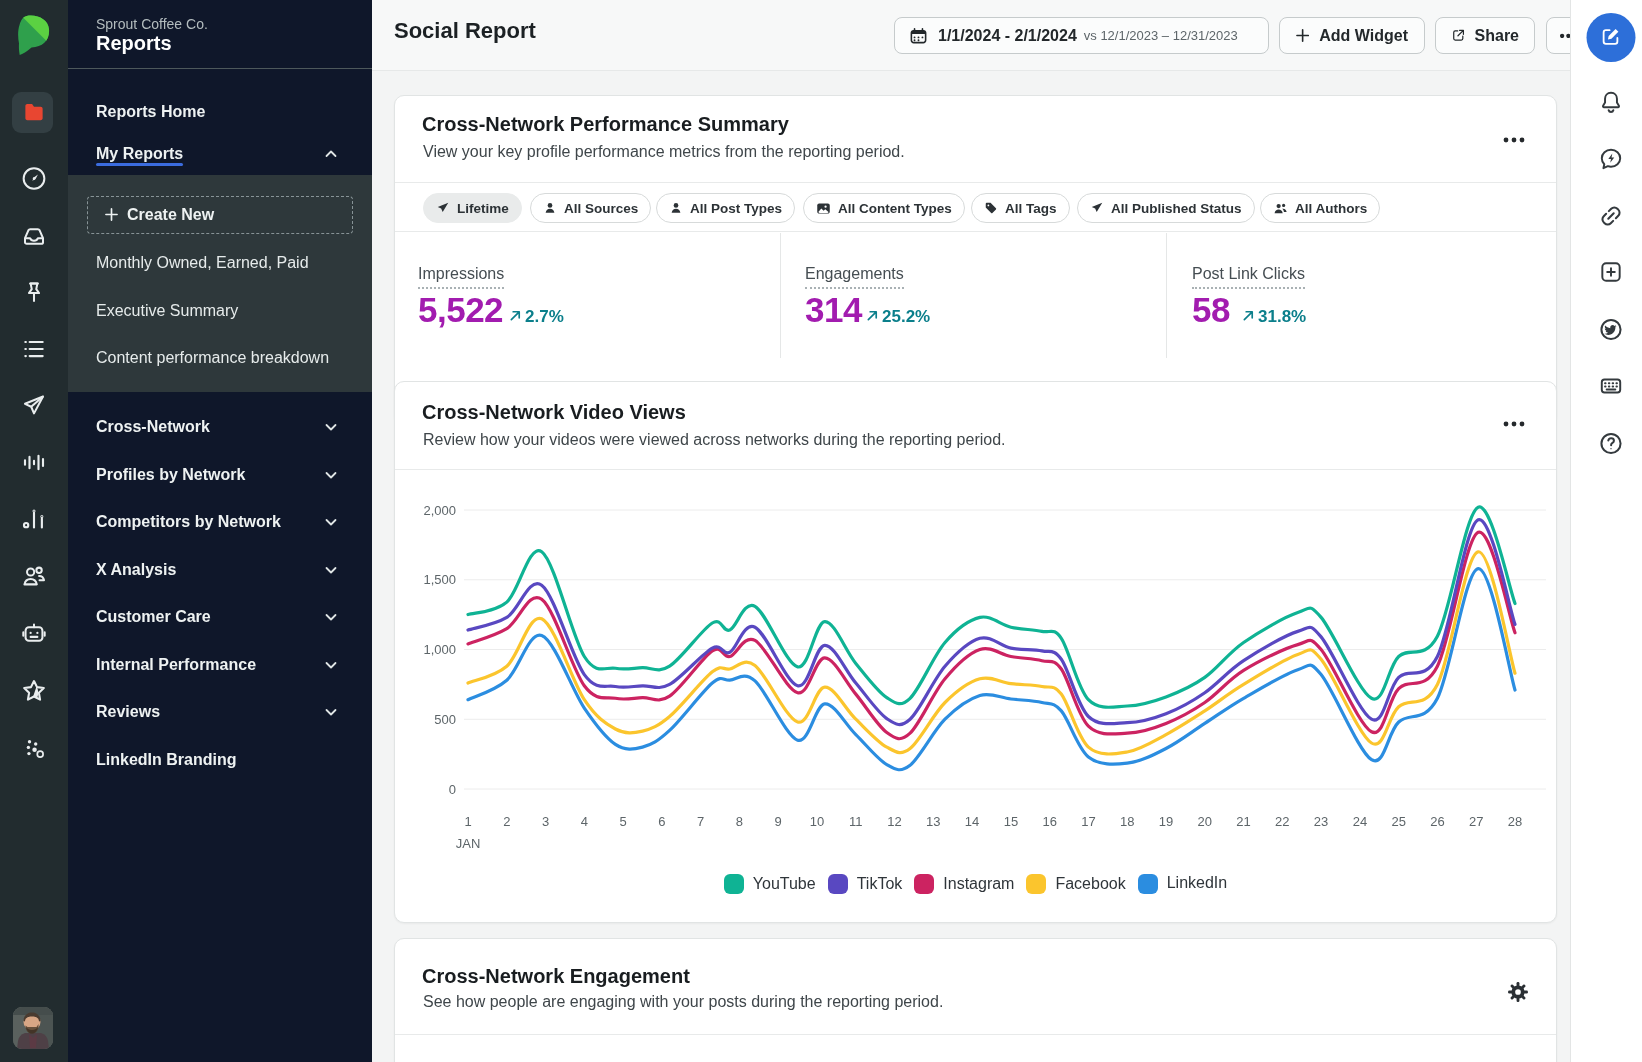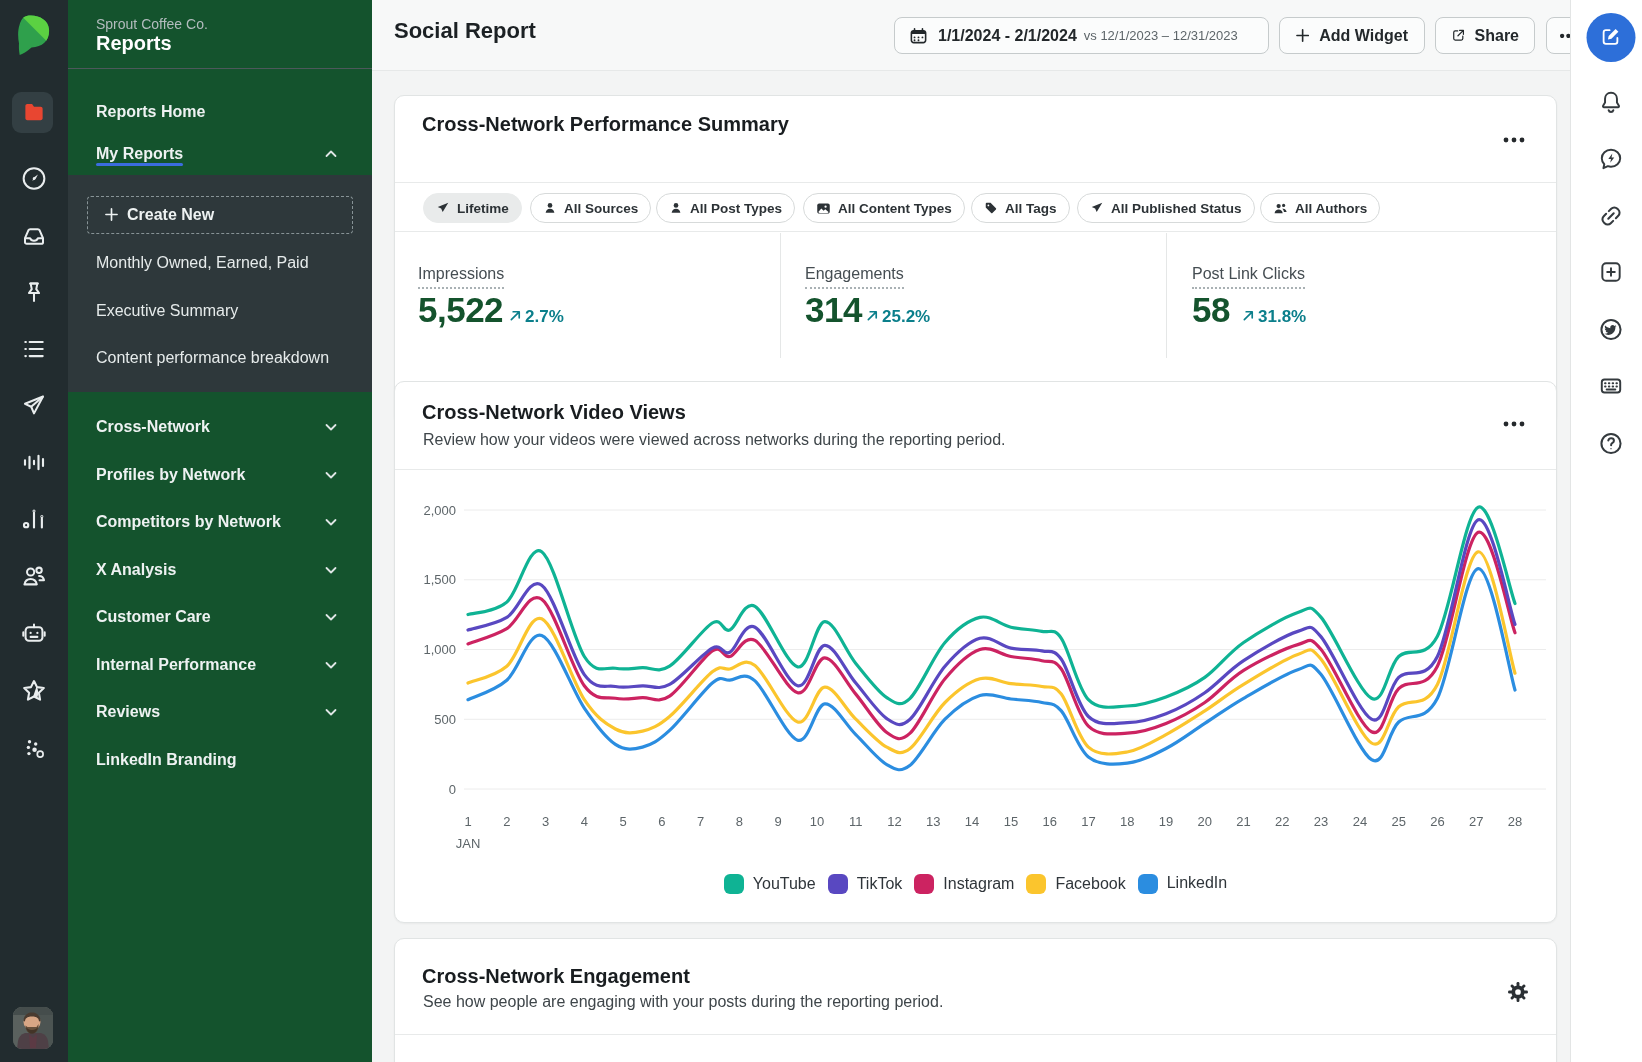--- a/index.html
+++ b/index.html
@@ -1,41 +1,41 @@
 <!DOCTYPE html>
 <html><head>
 <meta charset="utf-8">
 <style>
 * { margin:0; padding:0; box-sizing:border-box; }
 html,body { width:1642px; height:1062px; overflow:hidden; font-family:"Liberation Sans",sans-serif; background:#f3f4f4; }
 .railL { position:absolute; left:0; top:0; width:68px; height:1062px; background:#222c2f; z-index:5; }
 .railL .ic { position:absolute; left:50%; transform:translateX(-50%); color:#e9edee; }
 .tile { position:absolute; left:12px; top:92px; width:41px; height:41px; background:#333f43; border-radius:9px; }
-.sidebar { position:absolute; left:68px; top:0; width:304px; height:1062px; background:#14532d; z-index:4; color:#eef1f1; }
+.sidebar { position:absolute; left:68px; top:0; width:304px; height:1062px; background:#0f172a; z-index:4; color:#eef1f1; }
 .sb-co { position:absolute; left:28px; top:16px; font-size:14px; color:#b3bcbe; }
 .sb-title { position:absolute; left:28px; top:32px; font-size:20px; font-weight:bold; color:#fff; }
 .sb-div { position:absolute; left:0; top:68px; width:100%; height:1px; background:#4d585b; }
 .sb-item { position:absolute; left:28px; white-space:nowrap; font-size:16px; font-weight:bold; color:#eef2f2; }
 .sb-sub { position:absolute; left:28px; white-space:nowrap; font-size:16px; color:#e6ebeb; }
 .sb-dark { position:absolute; left:0; top:175px; width:100%; height:217px; background:#2e383b; }
 .chev { position:absolute; left:256px; width:14px; height:14px; }
 .createbtn { position:absolute; left:19px; top:196px; width:266px; height:38px; border:1px dashed #879396; border-radius:4px; color:#eef2f2; font-size:16px; font-weight:bold; text-align:left; padding-left:17px; line-height:36px; }
 .main { position:absolute; left:372px; top:0; width:1198px; height:1062px; background:#f3f4f4; }
 .hdr { position:absolute; left:0; top:0; width:100%; height:71px; background:#f7f8f8; border-bottom:1px solid #e6e8e8; }
 .hdr h1 { position:absolute; left:22px; top:18px; font-size:22px; font-weight:bold; color:#1c2124; }
 .btn { position:absolute; top:17px; height:37px; white-space:nowrap; border:1px solid #c6cbcc; border-radius:8px; background:#fbfcfc; display:flex; align-items:center; color:#23282b; font-size:16px; font-weight:bold;margin-left:41px; }
 .card { position:absolute; background:#fff; border:1px solid #e1e4e4; border-radius:10px; box-shadow:0 1px 2px rgba(30,35,40,.05); }
 .ct { position:absolute; left:27px; font-size:20px; font-weight:bold; color:#191d20; }
 .cs { position:absolute; left:28px; font-size:16px; color:#3f464a; }
 .cdots { position:absolute; right:31px; }
 .cdiv { position:absolute; left:0; width:100%; height:1px; background:#e8eaea; }
 .pill { position:absolute; top:97px; height:30px; border:1px solid #d7dada; border-radius:15px; background:#fff; display:flex; align-items:center; font-size:13.5px; font-weight:bold; color:#2c3236; padding:0 12px; }
 .pill svg { margin-right:7px; }
 .mlabel { position:absolute; font-size:16px; color:#454d52; border-bottom:2px dotted #a9b1b4; padding-bottom:4px; }
-.mval { position:absolute; font-size:35px; font-weight:bold; color:#14532d; letter-spacing:-0.5px; }
+.mval { position:absolute; font-size:35px; font-weight:bold; color:#a21caf; letter-spacing:-0.5px; }
 .mpct { position:absolute; font-size:17px; font-weight:bold; color:#0b7f8b; }
 .vdiv { position:absolute; top:137px; width:1px; height:125px; background:#e5e7e7; }
 .railR { position:absolute; right:0; top:0; width:72px; height:1062px; background:#fff; border-left:1px solid #e3e5e5; z-index:5; }
 .railR .ic { position:absolute; left:calc(50% + 4px); transform:translateX(-50%); color:#343a3e; }
 </style>
 </head>
 <body>
 
 <div class="railL" id="railL">
   <svg class="ic" style="top:15px" width="33" height="41" viewBox="0 0 33 41">
@@ -189,20 +189,21 @@
       <svg width="17" height="17" viewBox="0 0 24 24" style="margin-right:9px" fill="none" stroke="#23282b" stroke-width="2" stroke-linecap="round" stroke-linejoin="round">
           <path d="M11 4.5 H7 C5.3 4.5 4.5 5.3 4.5 7 v10 c0 1.7 .8 2.5 2.5 2.5 h10 c1.7 0 2.5 -.8 2.5 -2.5 v-4"></path>
           <path d="M14 3.5 h6.5 V10 M20 4 l-8.5 8.5"></path>
         </svg>Share
     </div>
     <div class="btn" style="left:1133px;width:46px;justify-content:center;font-size:15px;letter-spacing:1px">•••</div>
   </div>
 
   <div class="card" style="left:22px;top:95px;width:1163px;height:330px">
     <div class="ct" style="top:17px">Cross-Network Performance Summary</div>
+    <div class="cs" style="top:47px">View your key profile performance metrics from the reporting period.</div>
     <svg class="cdots" style="top:41px" width="22" height="6" viewBox="0 0 22 6">
         <circle cx="3" cy="3" r="2.4" fill="#25292c"></circle>
         <circle cx="11" cy="3" r="2.4" fill="#25292c"></circle>
         <circle cx="19" cy="3" r="2.4" fill="#25292c"></circle>
       </svg>
     <div class="cdiv" style="top:86px"></div>
     <div class="pill" style="left:28px;background:#e9ebeb;border-color:#e9ebeb">
       <svg width="14" height="14" viewBox="0 0 24 24" fill="#2c3236">
           <path d="M21 3 L3 10.2 l5.8 2.7 L11.5 19 z"></path>
         </svg>Lifetime</div>

